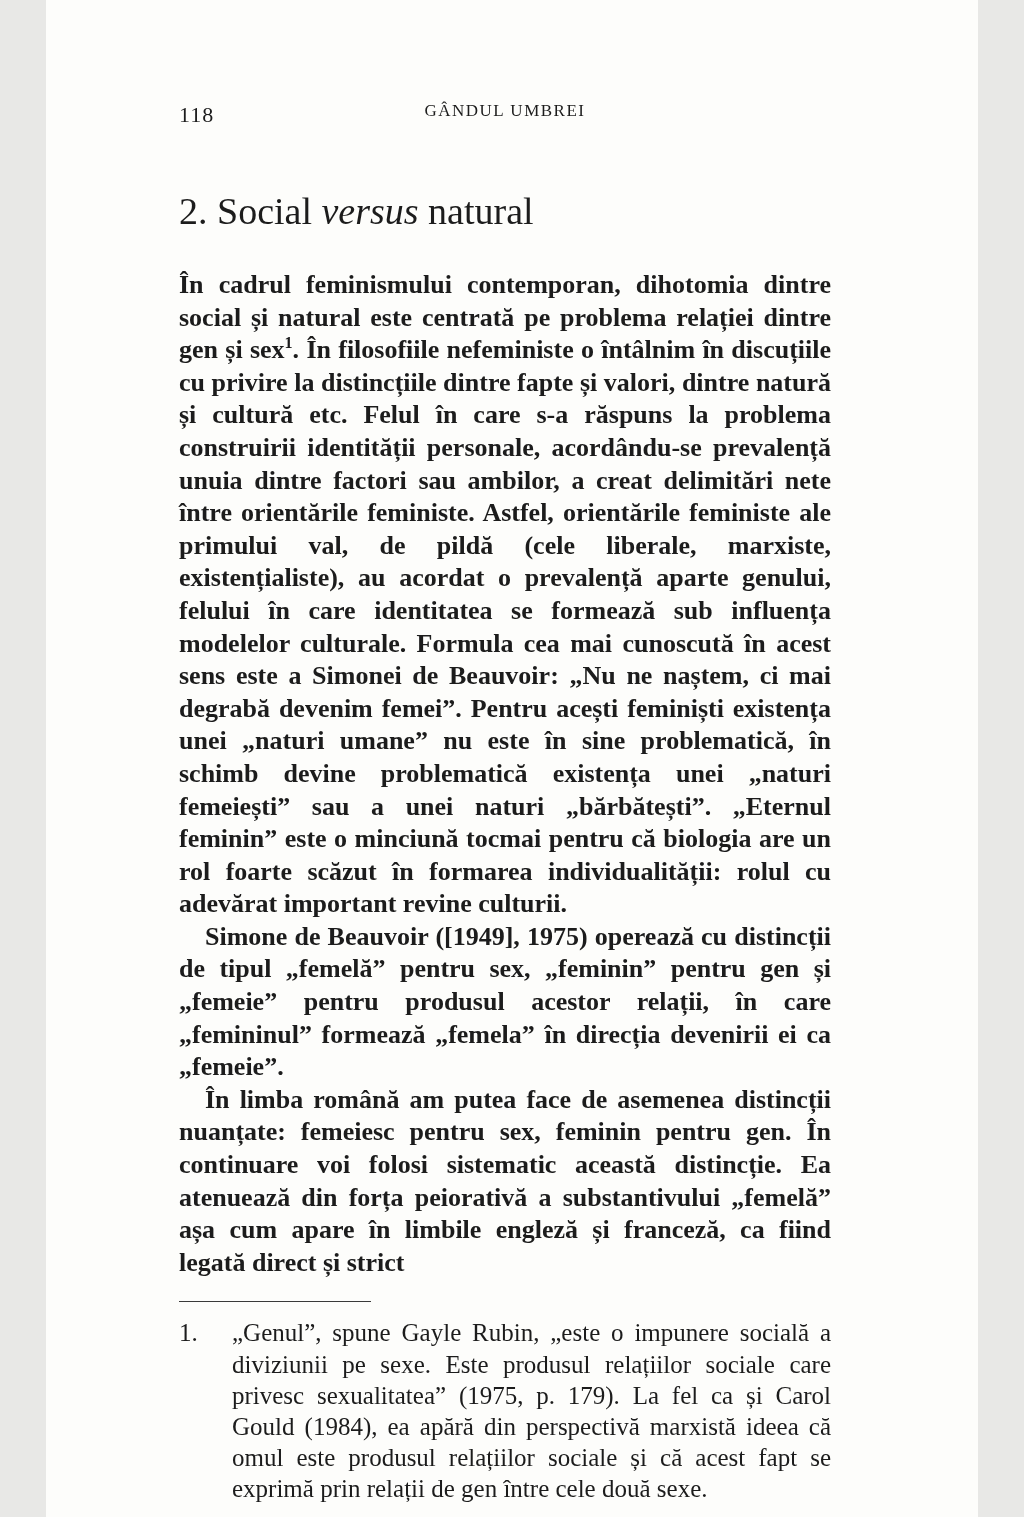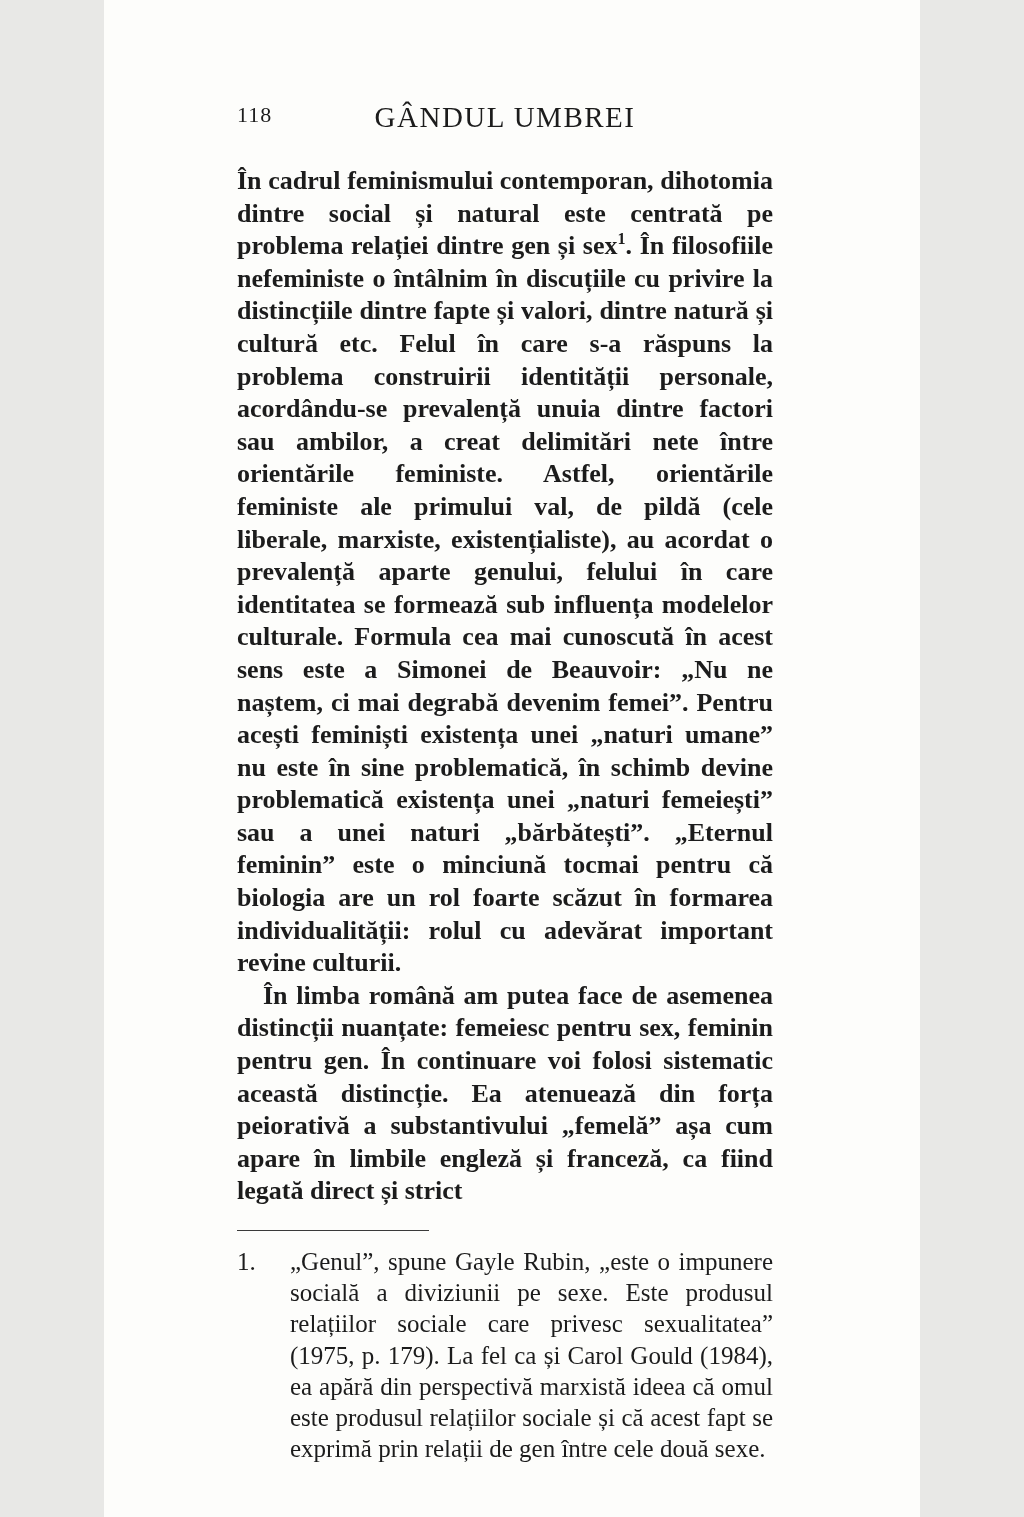--- a/index.html
+++ b/index.html
@@ -1,19 +1,19 @@
 <!DOCTYPE html>
 <html lang="ro"><head>
 <meta charset="utf-8">
 <style>
   * { margin: 0; padding: 0; box-sizing: border-box; }
   html, body { background: #e8e8e6; }
   .page {
     position: relative;
-    width: 816px;
+    width: 932px;
     height: 1517px;
     margin: 0 auto;
     background: #fdfdfb;
     color: #1c1c1c;
     font-family: "Liberation Serif", "DejaVu Serif", serif;
     padding: 101px 147px 0 133px;
     overflow: hidden;
   }
   .page-header {
     position: relative;
@@ -21,21 +21,21 @@
   }
   .page-number {
     position: absolute;
     left: 0;
     top: 1px;
     font-size: 22px;
     letter-spacing: 1px;
   }
   .running-title {
     text-align: center;
-    font-size: 29px;
+    font-size: 17px;
     letter-spacing: 1.5px;
   }
   .section-title {
     margin-top: 60px;
     font-size: 38px;
     font-weight: normal;
     line-height: 44px;
     white-space: nowrap;
   }
   .section-title .italic { font-style: italic; }
@@ -77,23 +77,25 @@
 </head>
 <body>
 
 <div class="page">
 
   <div class="page-header">
     <span class="page-number">118</span>
     <div class="running-title">GÂNDUL UMBREI</div>
   </div>
 
+  <h1 class="section-title"><span>2. Social </span><span class="italic">versus</span><span> natural</span></h1>
 
   <div class="body-text">
     <p><span>În cadrul feminismului contemporan, dihotomia dintre social și natural este centrată pe problema relației dintre gen și sex</span><sup class="fn-ref">1</sup><span>. În filosofiile nefeministe o întâlnim în discuțiile cu privire la distincțiile dintre fapte și valori, dintre natură și cultură etc. Felul în care s-a răspuns la problema construirii identității personale, acordându-se prevalență unuia dintre factori sau ambilor, a creat delimitări nete între orientările feministe. Astfel, orientările feministe ale primului val, de pildă (cele liberale, marxiste, existențialiste), au acordat o prevalență aparte genului, felului în care identitatea se formează sub influența modelelor culturale. Formula cea mai cunoscută în acest sens este a Simonei de Beauvoir: „Nu ne naștem, ci mai degrabă devenim femei”. Pentru acești feminiști existența unei „naturi umane” nu este în sine problematică, în schimb devine problematică existența unei „naturi femeiești” sau a unei naturi „bărbătești”. „Eternul feminin” este o minciună tocmai pentru că biologia are un rol foarte scăzut în formarea individualității: rolul cu adevărat important revine culturii.</span></p>
+    <p class="indented">Simone de Beauvoir ([1949], 1975) operează cu distincții de tipul „femelă” pentru sex, „feminin” pentru gen și „femeie” pentru produsul acestor relații, în care „femininul” formează „femela” în direcția devenirii ei ca „femeie”.</p>
     <p class="indented">În limba română am putea face de asemenea distincții nuanțate: femeiesc pentru sex, feminin pentru gen. În continuare voi folosi sistematic această distincție. Ea atenuează din forța peiorativă a substantivului „femelă” așa cum apare în limbile engleză și franceză, ca fiind legată direct și strict</p>
   </div>
 
   <div class="footnote-separator"></div>
 
   <div class="footnote">
     <span class="footnote-number">1.</span>
     <span class="footnote-text">„Genul”, spune Gayle Rubin, „este o impunere socială a diviziunii pe sexe. Este produsul relațiilor sociale care privesc sexualitatea” (1975, p. 179). La fel ca și Carol Gould (1984), ea apără din perspectivă marxistă ideea că omul este produsul relațiilor sociale și că acest fapt se exprimă prin relații de gen între cele două sexe.</span>
   </div>
 

